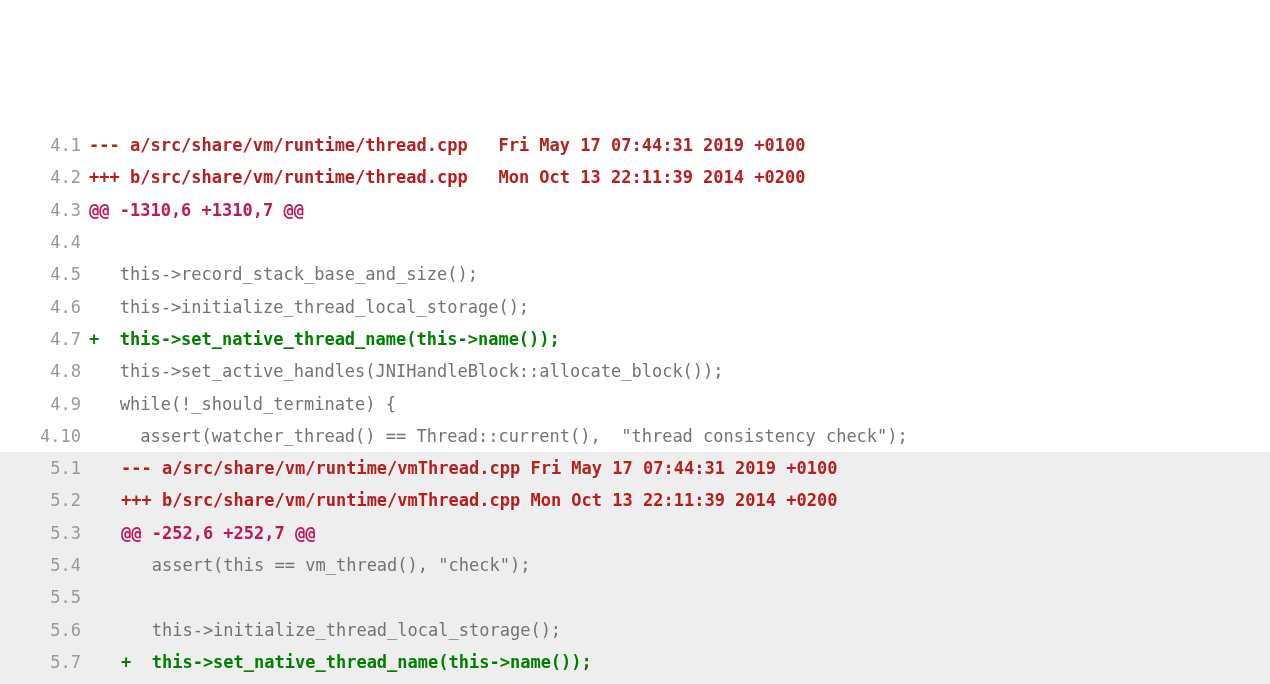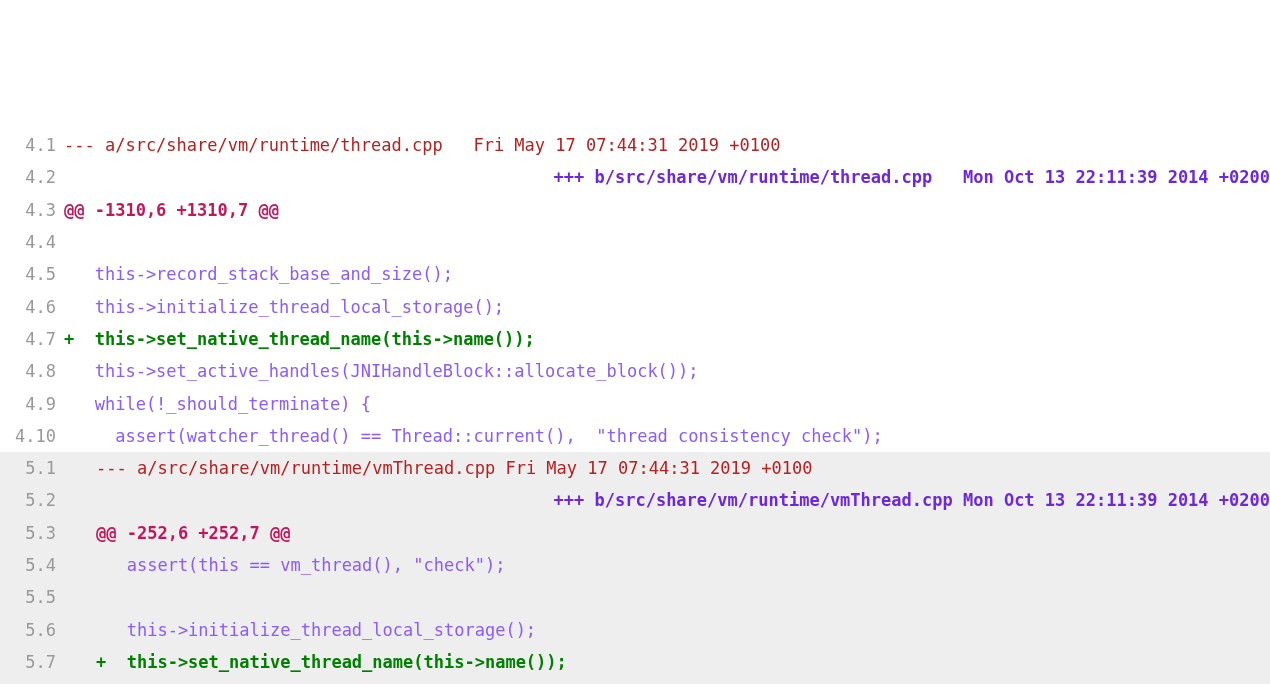--- a/index.html
+++ b/index.html
@@ -7,39 +7,40 @@
     font-family: "Menlo", "Consolas", "DejaVu Sans Mono", monospace;
     font-size: 17px;
     background: #ffffff;
     color: #000000;
     line-height: 1.9;
     white-space: pre;
   }
   .diff-line {
     display: flex;
     align-items: baseline;
+    margin-left: 25px;
   }
   .lineno {
     display: inline-block;
     width: 64px;
     text-align: right;
     color: #999999;
     padding-right: 8px;
     flex-shrink: 0;
     user-select: none;
   }
   .content {
     flex: 1;
     white-space: pre;
   }
-  .minus-header { color: #b22222; font-weight: normal; }
-  .plus-header  { color: #6d28d9; font-weight: bold; text-align: right; }
+  .minus-header { color: #b22222; font-weight: bold; }
+  .plus-header  { color: #b91c1c; font-weight: bold; }
   .hunk         { color: #be185d; font-weight: bold; }
   .plus-line    { color: #008000; font-weight: bold; }
-  .ctx          { color: #8b5cf6; }
+  .ctx          { color: #737373; }
   .file-b { background: #eeeeee; }
   .file-b .diff-line { background: #eeeeee; gap: 32px; }
 </style>
 </head>
 <body>
 
 
 
 <div id="diff-container"><div><div class="diff-line"><span class="lineno">4.1</span><span class="content minus-header">--- a/src/share/vm/runtime/thread.cpp	Fri May 17 07:44:31 2019 +0100</span></div><div class="diff-line"><span class="lineno">4.2</span><span class="content plus-header">+++ b/src/share/vm/runtime/thread.cpp	Mon Oct 13 22:11:39 2014 +0200</span></div><div class="diff-line"><span class="lineno">4.3</span><span class="content hunk">@@ -1310,6 +1310,7 @@</span></div><div class="diff-line"><span class="lineno">4.4</span><span class="content ctx"> </span></div><div class="diff-line"><span class="lineno">4.5</span><span class="content ctx">   this-&gt;record_stack_base_and_size();</span></div><div class="diff-line"><span class="lineno">4.6</span><span class="content ctx">   this-&gt;initialize_thread_local_storage();</span></div><div class="diff-line"><span class="lineno">4.7</span><span class="content plus-line">+  this-&gt;set_native_thread_name(this-&gt;name());</span></div><div class="diff-line"><span class="lineno">4.8</span><span class="content ctx">   this-&gt;set_active_handles(JNIHandleBlock::allocate_block());</span></div><div class="diff-line"><span class="lineno">4.9</span><span class="content ctx">   while(!_should_terminate) {</span></div><div class="diff-line"><span class="lineno">4.10</span><span class="content ctx">     assert(watcher_thread() == Thread::current(),  "thread consistency check");</span></div></div><div class="file-b"><div class="diff-line"><span class="lineno">5.1</span><span class="content minus-header">--- a/src/share/vm/runtime/vmThread.cpp	Fri May 17 07:44:31 2019 +0100</span></div><div class="diff-line"><span class="lineno">5.2</span><span class="content plus-header">+++ b/src/share/vm/runtime/vmThread.cpp	Mon Oct 13 22:11:39 2014 +0200</span></div><div class="diff-line"><span class="lineno">5.3</span><span class="content hunk">@@ -252,6 +252,7 @@</span></div><div class="diff-line"><span class="lineno">5.4</span><span class="content ctx">   assert(this == vm_thread(), "check");</span></div><div class="diff-line"><span class="lineno">5.5</span><span class="content ctx"> </span></div><div class="diff-line"><span class="lineno">5.6</span><span class="content ctx">   this-&gt;initialize_thread_local_storage();</span></div><div class="diff-line"><span class="lineno">5.7</span><span class="content plus-line">+  this-&gt;set_native_thread_name(this-&gt;name());</span></div><div class="diff-line"><span class="lineno">5.8</span><span class="content ctx">   this-&gt;record_stack_base_and_size();</span></div></div></div>
 

